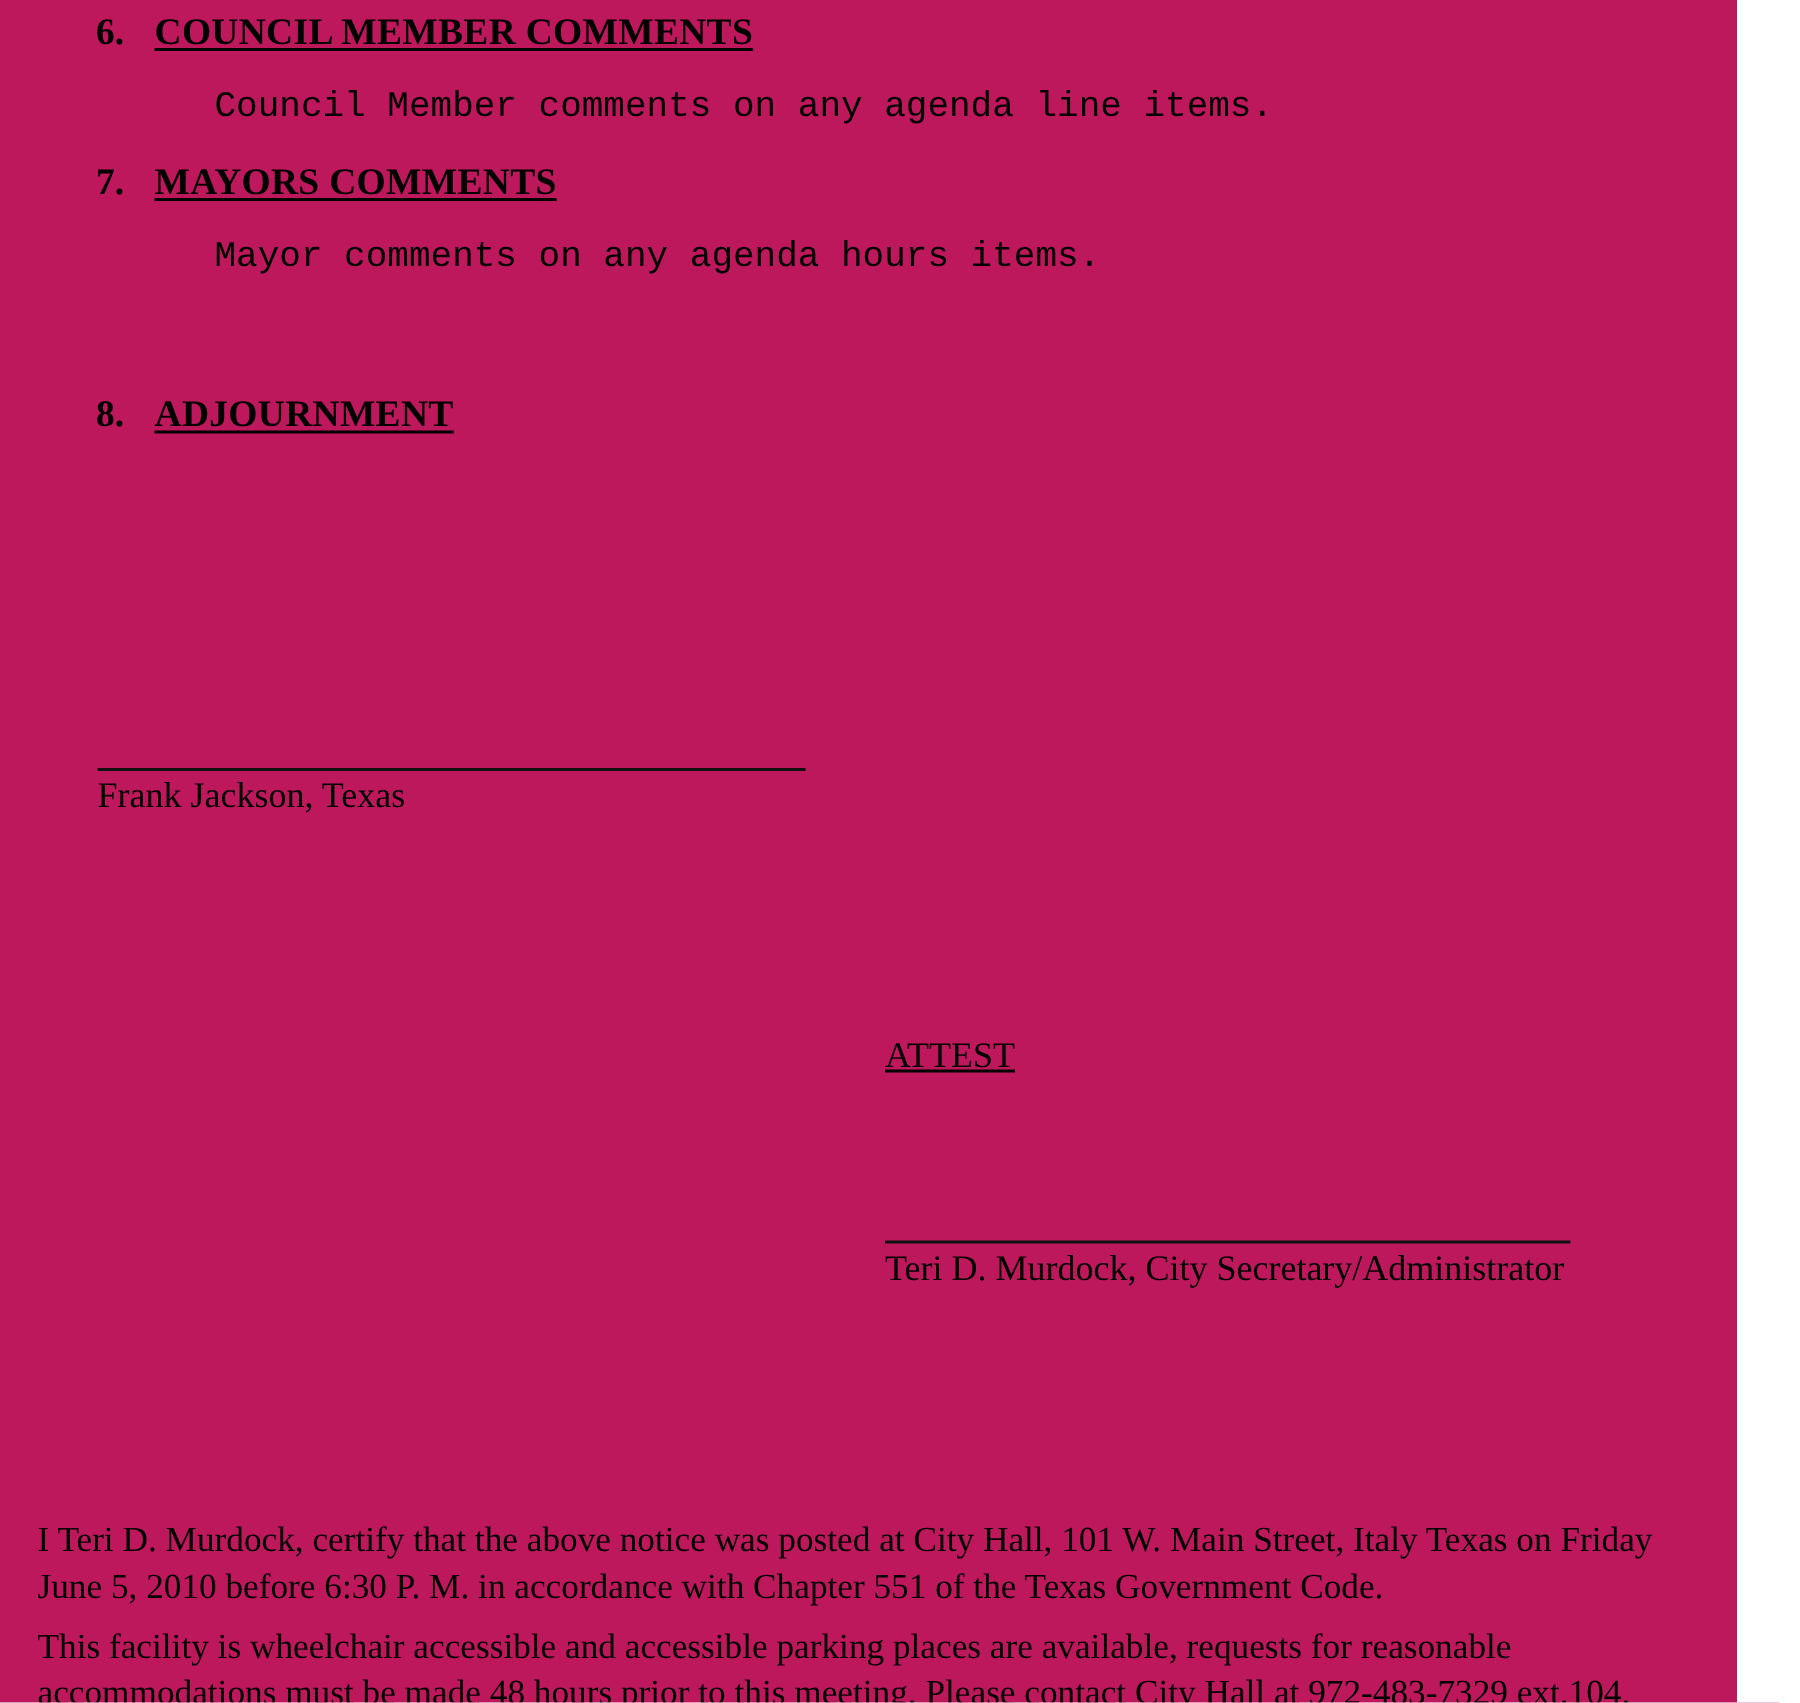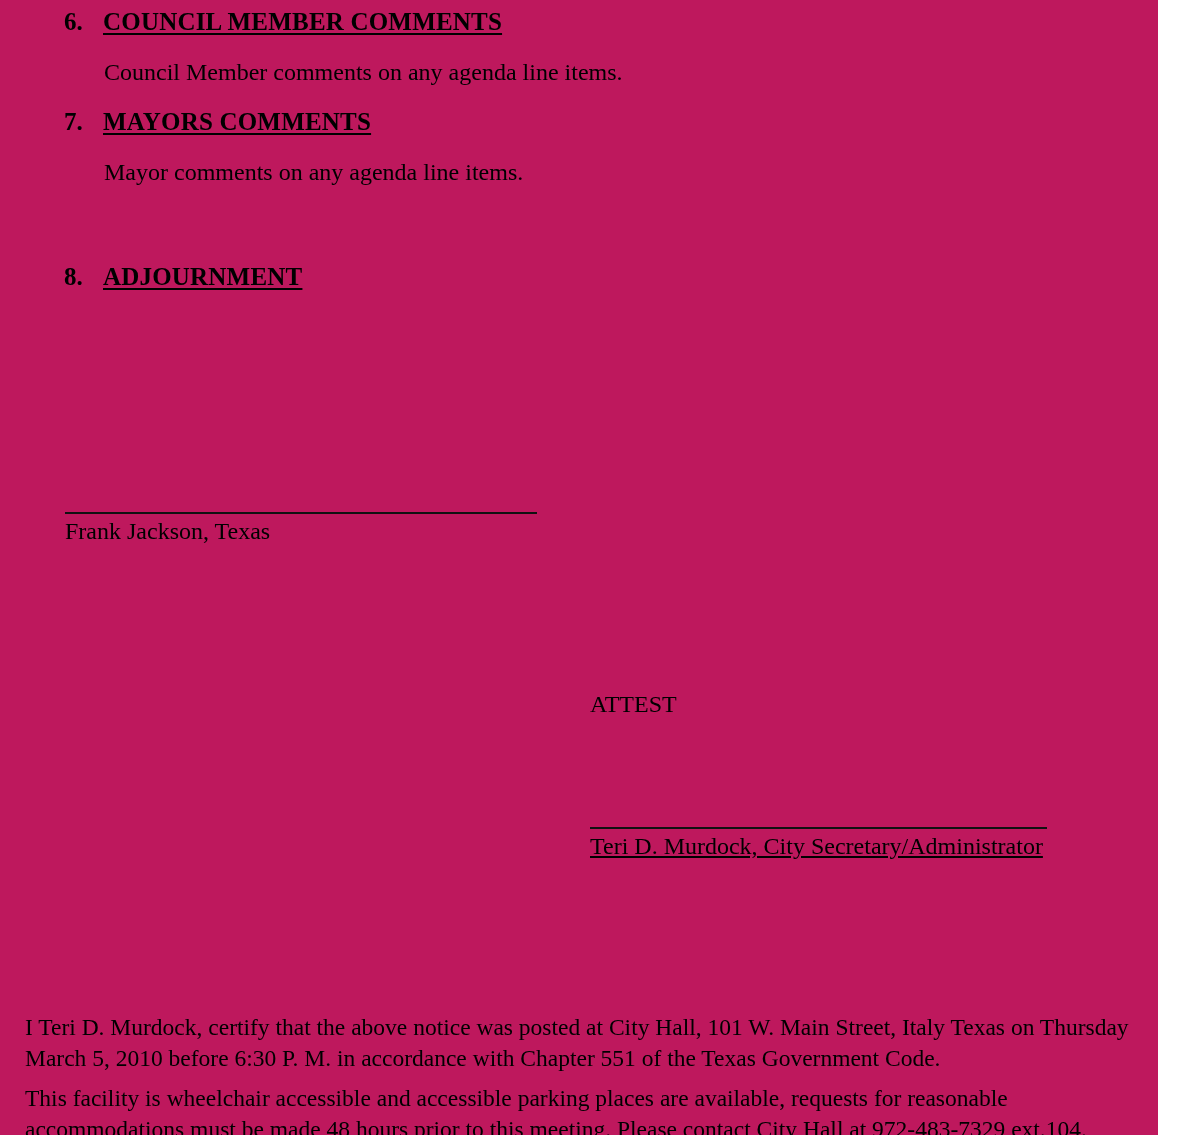--- a/index.html
+++ b/index.html
@@ -36,23 +36,24 @@
   }
   .item-title {
     display: inline;
     font-size: 25px;
     font-weight: bold;
     text-decoration: underline;
     text-underline-offset: 3px;
     letter-spacing: 0.2px;
   }
   .item-body {
-    margin-left: 40px;
+    margin-left: 79px;
     font-size: 24px;
     line-height: 1.25;
+    font-family: Liberation Mono, monospace;
   }
 
   
   .sig-block {
     position: absolute;
   }
   .sig-line {
     border-bottom: 2px solid #111111;
     height: 0;
   }
@@ -87,38 +88,38 @@
     <div class="item-heading-row">
       <span class="item-number">6.</span><span class="item-title">COUNCIL MEMBER COMMENTS</span>
     </div>
     <div class="item-body" style="margin-top: 21px;">Council Member comments on any agenda line items.</div>
   </div>
 
   <div class="agenda-item" style="top: 108px;">
     <div class="item-heading-row">
       <span class="item-number">7.</span><span class="item-title">MAYORS COMMENTS</span>
     </div>
-    <div class="item-body" style="margin-top: 21px;">Mayor comments on any agenda line items.</div>
+    <div class="item-body" style="margin-top: 21px;">Mayor comments on any agenda hours items.</div>
   </div>
 
   <div class="agenda-item" style="top: 263px;">
     <div class="item-heading-row">
       <span class="item-number">8.</span><span class="item-title">ADJOURNMENT</span>
     </div>
   </div>
 
   <div class="sig-block" style="top: 512px; left: 65px; width: 472px;">
     <div class="sig-line"></div>
     <div class="sig-label">Frank Jackson, Texas</div>
   </div>
 
-  <div class="attest-label" style="top: 691px; left: 590px;">ATTEST</div>
+  <div class="attest-label" style="top: 691px; left: 590px; text-decoration: underline;">ATTEST</div>
 
-  <div class="sig-block" style="top: 827px; left: 590px; width: 457px; text-decoration: underline;">
+  <div class="sig-block" style="top: 827px; left: 590px; width: 457px;">
     <div class="sig-line"></div>
     <div class="sig-label">Teri D. Murdock, City Secretary/Administrator</div>
   </div>
 
-  <div class="footer-para" style="top: 1012px;">I Teri D. Murdock, certify that the above notice was posted at City Hall, 101 W. Main Street, Italy Texas on Thursday March 5, 2010 before 6:30 P. M. in accordance with Chapter 551 of the Texas Government Code.</div>
+  <div class="footer-para" style="top: 1012px;">I Teri D. Murdock, certify that the above notice was posted at City Hall, 101 W. Main Street, Italy Texas on Friday June 5, 2010 before 6:30 P. M. in accordance with Chapter 551 of the Texas Government Code.</div>
 
   <div class="footer-para" style="top: 1083px;">This facility is wheelchair accessible and accessible parking places are available, requests for reasonable accommodations must be made 48 hours prior to this meeting.  Please contact City Hall at 972-483-7329 ext.104.</div>
 
 </div>
 
 </body></html>

